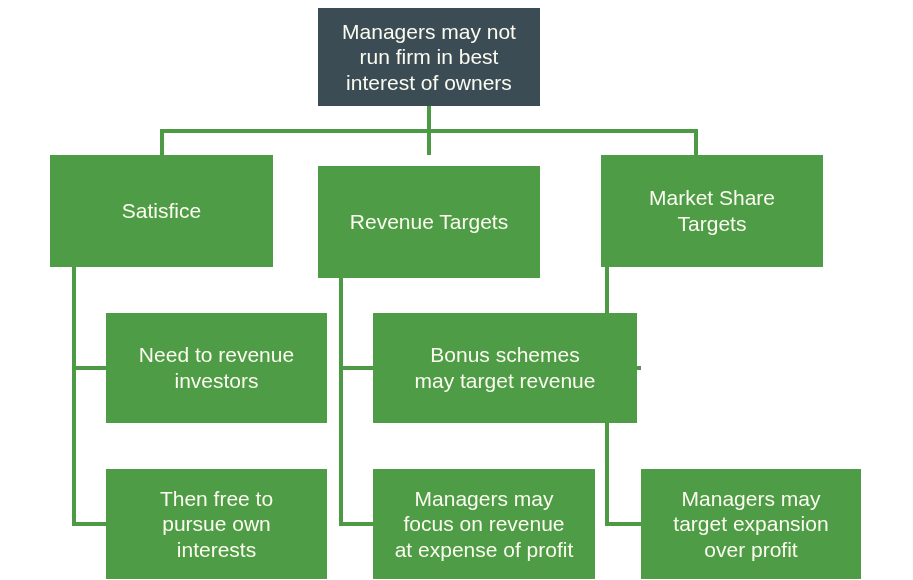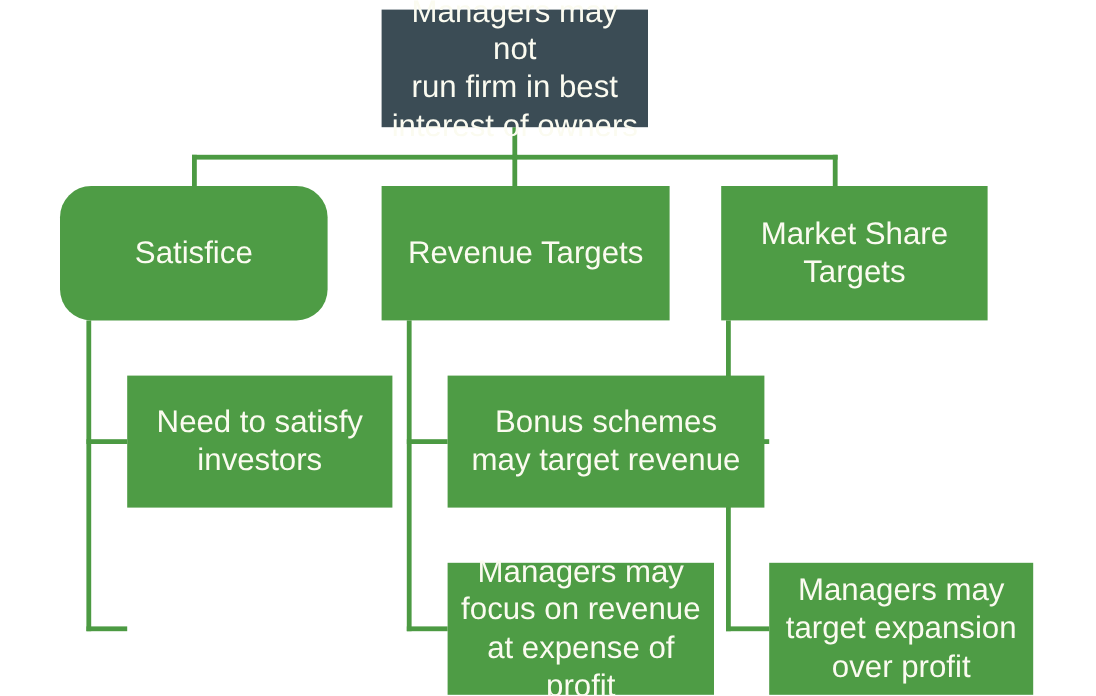--- a/index.html
+++ b/index.html
@@ -15,35 +15,35 @@
     background: #ffffff;
   }
   .node {
     position: absolute;
     background: #4e9c45;
     color: #fbfbf0;
     display: flex;
     align-items: center;
     justify-content: center;
     text-align: center;
-    font-size: 26px;
+    font-size: 21px;
     line-height: 1.22;
     white-space: pre-line;
     padding: 2px 4px;
     box-sizing: border-box;
   }
   .node.dark { background: #3b4c55; }
   .conn {
     position: absolute;
     background: #4c9a43;
   }
   
   #n-root      { left: 318px; top: 8px;   width: 222px; height: 98px; }
-  #n-satisfice { left: 50px;  top: 155px; width: 223px; height: 112px; border-radius: 26px; }
-  #n-revenue   { left: 318px; top: 155px; width: 240px; height: 112px; }
+  #n-satisfice { left: 50px;  top: 155px; width: 223px; height: 112px; }
+  #n-revenue   { left: 318px; top: 166px; width: 222px; height: 112px; }
   #n-market    { left: 601px; top: 155px; width: 222px; height: 112px; text-align: center; }
   #n-need      { left: 106px; top: 313px; width: 221px; height: 110px; }
   #n-bonus     { left: 373px; top: 313px; width: 264px; height: 110px; }
   #n-larger    { left: 641px; top: 313px; width: 220px; height: 110px; }
   #n-then      { left: 106px; top: 469px; width: 221px; height: 110px; }
   #n-focus     { left: 373px; top: 469px; width: 222px; height: 110px; }
   #n-expand    { left: 641px; top: 469px; width: 220px; height: 110px; }
   
   #c-root-v     { left: 427px; top: 106px; width: 4px;   height: 27px; }
   #c-main-h     { left: 160px; top: 129px; width: 538px; height: 4px; }
@@ -82,25 +82,28 @@
 
   <div class="node dark" id="n-root">Managers may not
 run firm in best
 interest of owners</div>
 
   <div class="node" id="n-satisfice">Satisfice</div>
   <div class="node" id="n-revenue">Revenue Targets</div>
   <div class="node" id="n-market">Market Share
 Targets</div>
 
-  <div class="node" id="n-need">Need to satisfy
+  <div class="node" id="n-need">Need to revenue
 investors</div>
   <div class="node" id="n-bonus">Bonus schemes
 may target revenue</div>
 
+  <div class="node" id="n-then">Then free to
+pursue own
+interests</div>
   <div class="node" id="n-focus">Managers may
 focus on revenue
 at expense of profit</div>
   <div class="node" id="n-expand">Managers may
 target expansion
 over profit</div>
 
 </div>
 
 </body></html>

